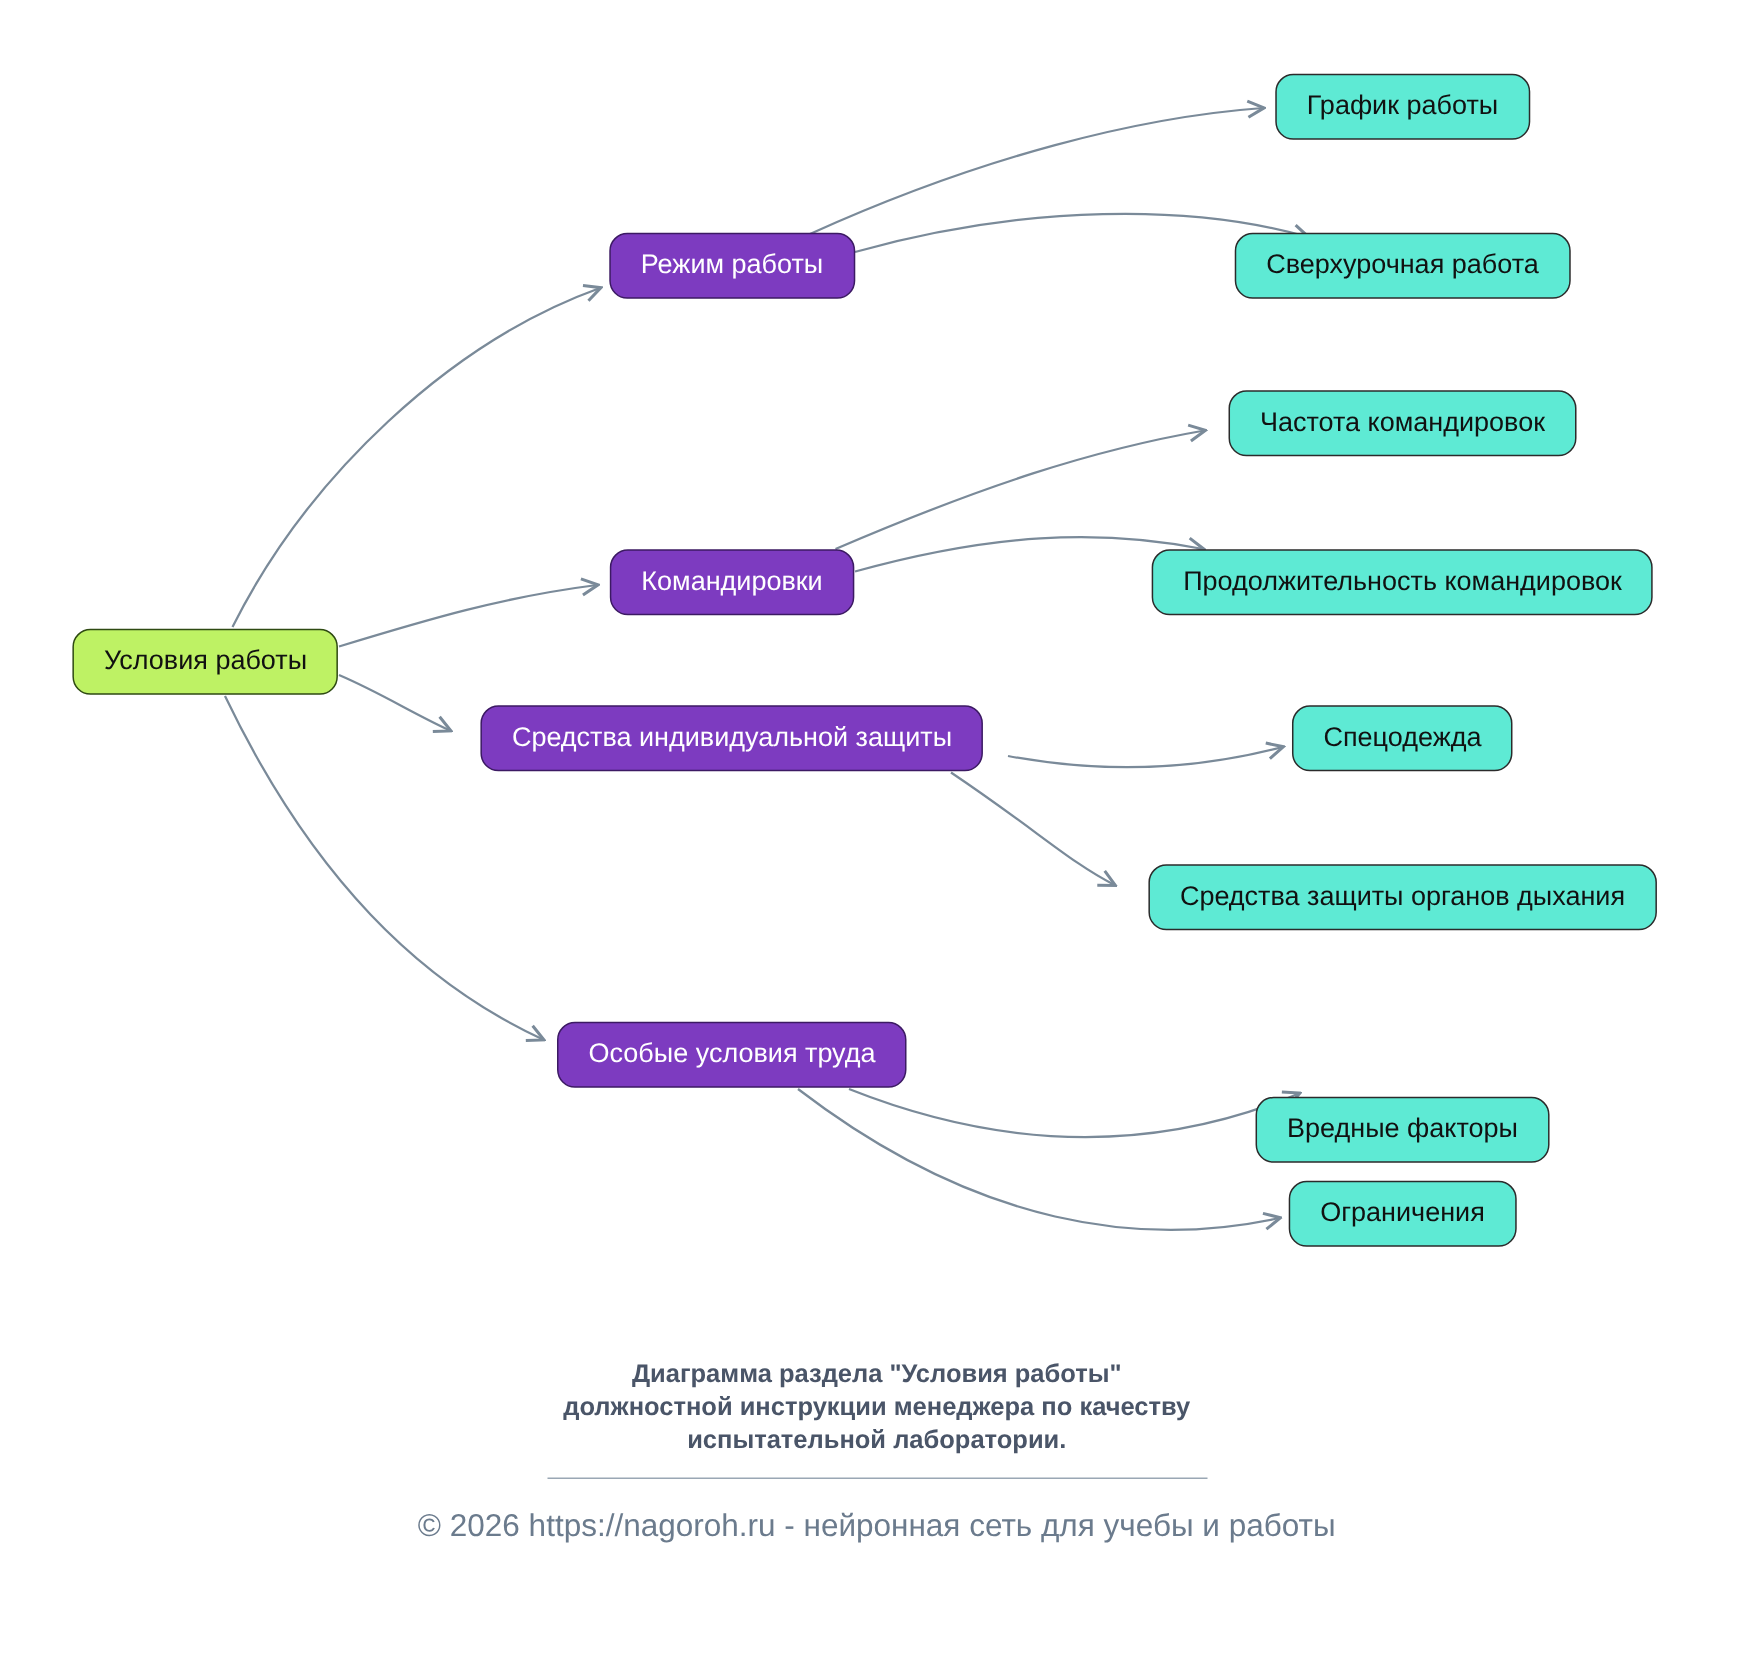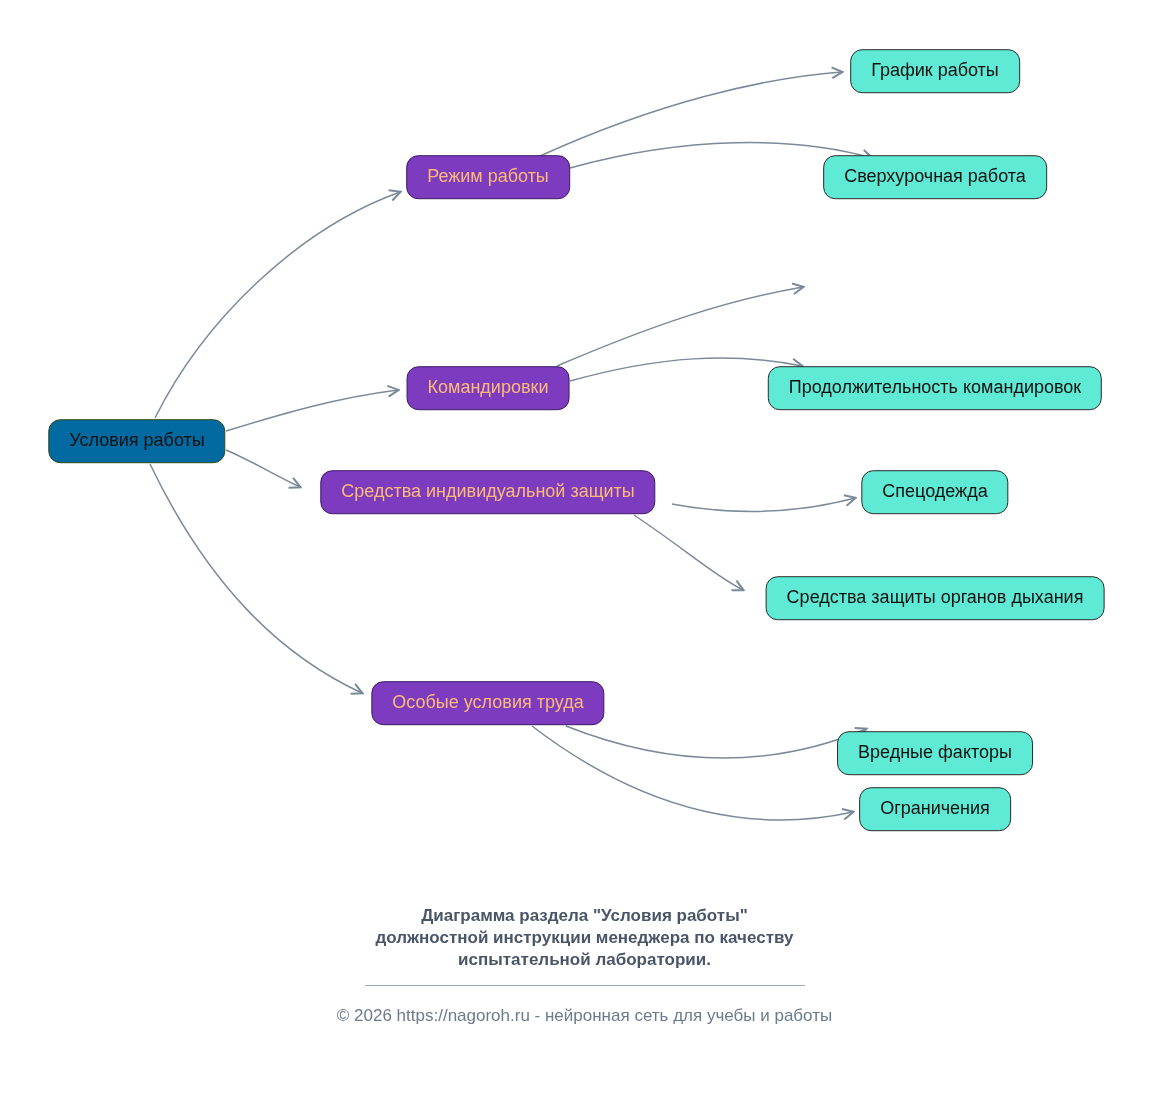--- a/index.html
+++ b/index.html
@@ -32,28 +32,28 @@
       position: absolute;
       transform: translate(-50%, -50%);
       padding: 10px 20px;
       border-radius: 12px;
       font-size: 18px;
       line-height: 1.2;
       white-space: nowrap;
       box-sizing: border-box;
     }
     .node.root {
-      background: #0369a1;
+      background: #bef264;
       border: 1px solid #2e4a12;
       color: #111111;
     }
     .node.branch {
       background: #7d3bc0;
       border: 1px solid #3c1a63;
-      color: #fdba74;
+      color: #ffffff;
     }
     .node.leaf {
       background: #5eead4;
       border: 1px solid #2b2b2b;
       color: #111111;
     }
     .footer {
       position: absolute;
       left: 0;
       top: 905px;
@@ -67,21 +67,21 @@
       line-height: 1.3;
     }
     .divider {
       width: 440px;
       height: 0;
       border-bottom: 1px solid #9aa7b4;
       margin: 14px auto 0 auto;
     }
     .copyright {
       margin-top: 20px;
-      font-size: 17px;
+      font-size: 21px;
       color: #6b7b8d;
     }
   </style>
 </head>
 <body>
 
 <div class="canvas">
 
   <svg class="edges" viewBox="0 0 1169 1107" xmlns="http://www.w3.org/2000/svg">
     <defs>
@@ -105,20 +105,21 @@
 
   <div class="node root" style="left:137px; top:441px;">Условия работы</div>
 
   <div class="node branch" style="left:488px; top:177px;">Режим работы</div>
   <div class="node branch" style="left:488px; top:388px;">Командировки</div>
   <div class="node branch" style="left:488px; top:492px;">Средства индивидуальной защиты</div>
   <div class="node branch" style="left:488px; top:703px;">Особые условия труда</div>
 
   <div class="node leaf" style="left:935px; top:71px;">График работы</div>
   <div class="node leaf" style="left:935px; top:177px;">Сверхурочная работа</div>
+  <div class="node leaf" style="left:935px; top:282px;">Частота командировок</div>
   <div class="node leaf" style="left:935px; top:388px;">Продолжительность командировок</div>
   <div class="node leaf" style="left:935px; top:598px;">Средства защиты органов дыхания</div>
   <div class="node leaf" style="left:935px; top:492px;">Спецодежда</div>
   <div class="node leaf" style="left:935px; top:729px;margin-top:24px;">Вредные факторы</div>
   <div class="node leaf" style="left:935px; top:809px;">Ограничения</div>
 
   <div class="footer">
     <div class="caption">
       <div>Диаграмма раздела "Условия работы"</div>
       <div>должностной инструкции менеджера по качеству</div>

